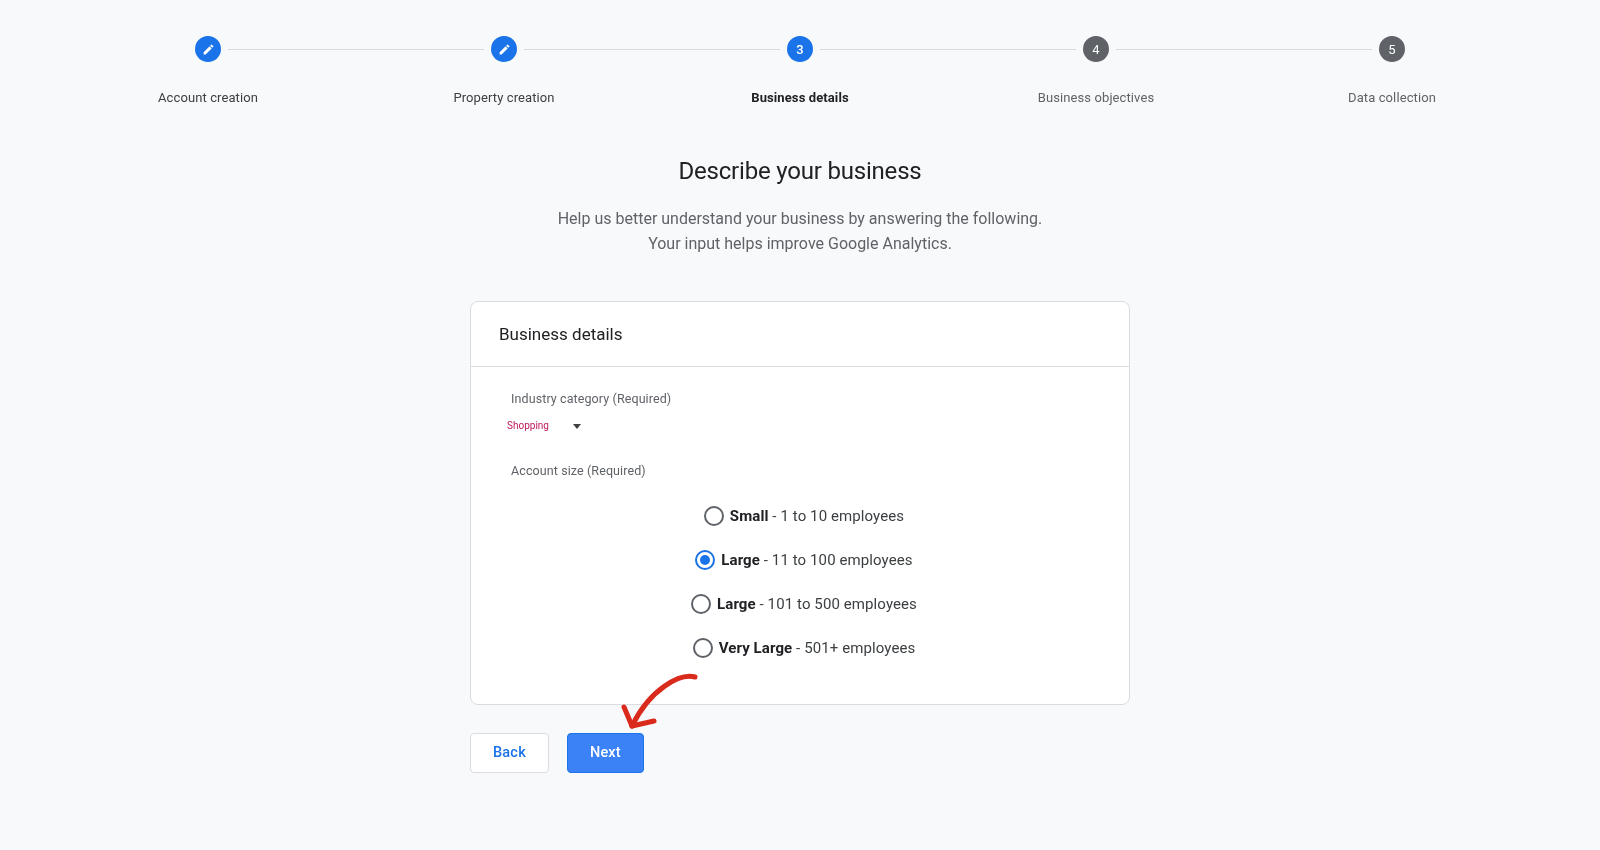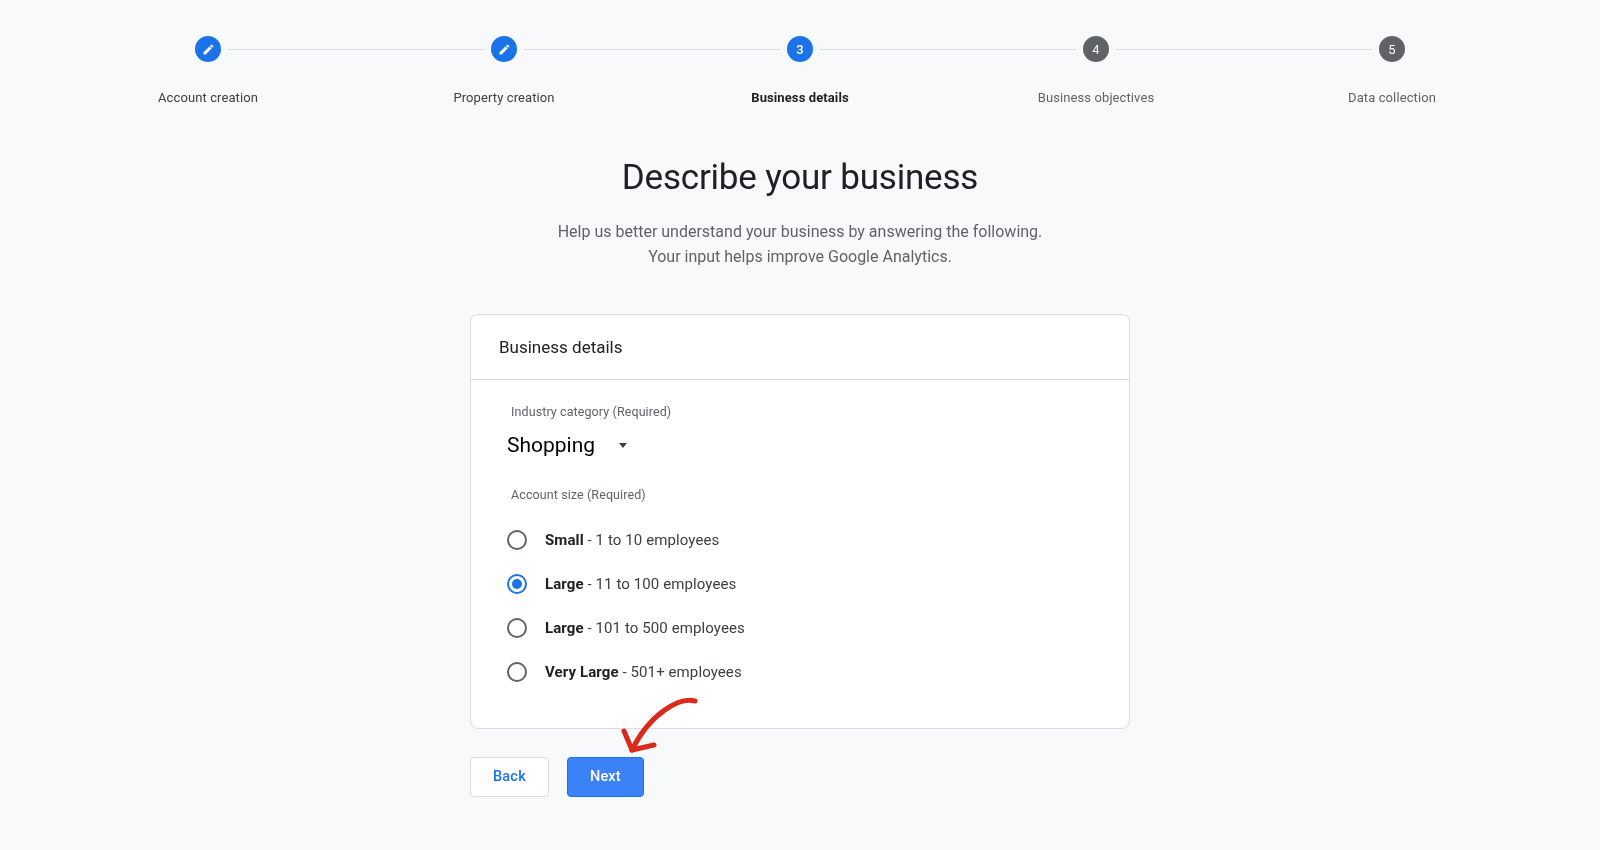--- a/index.html
+++ b/index.html
@@ -70,21 +70,21 @@
       z-index: 1;
     }
     .step-line.left { left: 0; right: calc(50% + 20px); }
     .step-line.right { left: calc(50% + 20px); right: 0; }
 
     .main-content {
       text-align: center;
       padding-top: 52px;
     }
     .page-title {
-      font-size: 35px;
+      font-size: 24px;
       font-weight: 400;
       color: #202124;
       letter-spacing: -0.2px;
     }
     .page-sub {
       margin-top: 22px;
       font-size: 16px;
       color: #5f6368;
       line-height: 1.55;
     }
@@ -111,39 +111,40 @@
       color: #5f6368;
       letter-spacing: 0.1px;
       margin-left: 12px;
     }
     .select-like {
       margin-top: 14px;
       margin-left: 8px;
       display: inline-flex;
       align-items: center;
       gap: 24px;
-      font-size: 21px;
-      color: #000000;
+      font-size: 10px;
+      color: #be185d;
       cursor: pointer;
     }
     .caret-down {
       width: 0; height: 0;
       border-left: 4.5px solid transparent;
       border-right: 4.5px solid transparent;
       border-top: 5px solid #3c4043;
       margin-top: 2px;
     }
     .spacer-30 { height: 30px; }
     .radio-group { margin-top: 16px; margin-left: 8px; }
     .radio-row {
       display: flex;
       align-items: center;
-      gap: 18px;
+      gap: 6px;
       padding: 12px 0;
       cursor: pointer;
+      justify-content: center;
     }
     .radio-outer {
       width: 20px; height: 20px;
       border: 2px solid #5f6368;
       border-radius: 50%;
       display: flex;
       align-items: center;
       justify-content: center;
       flex-shrink: 0;
     }

